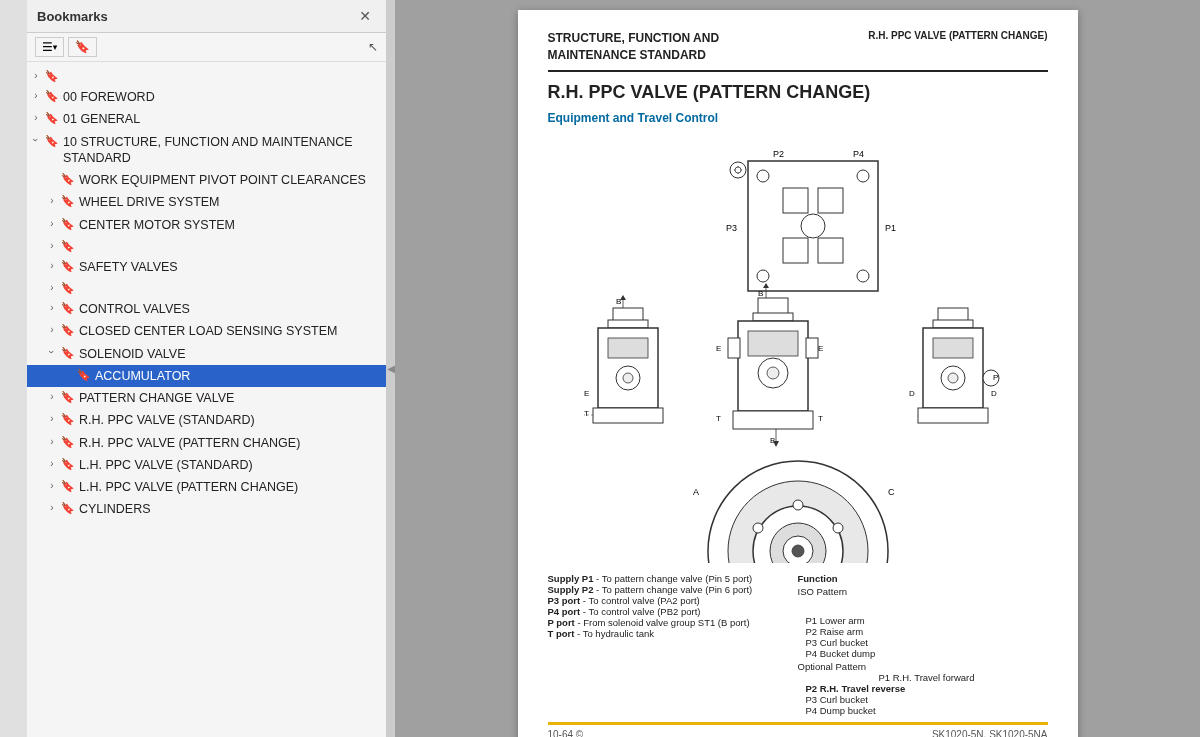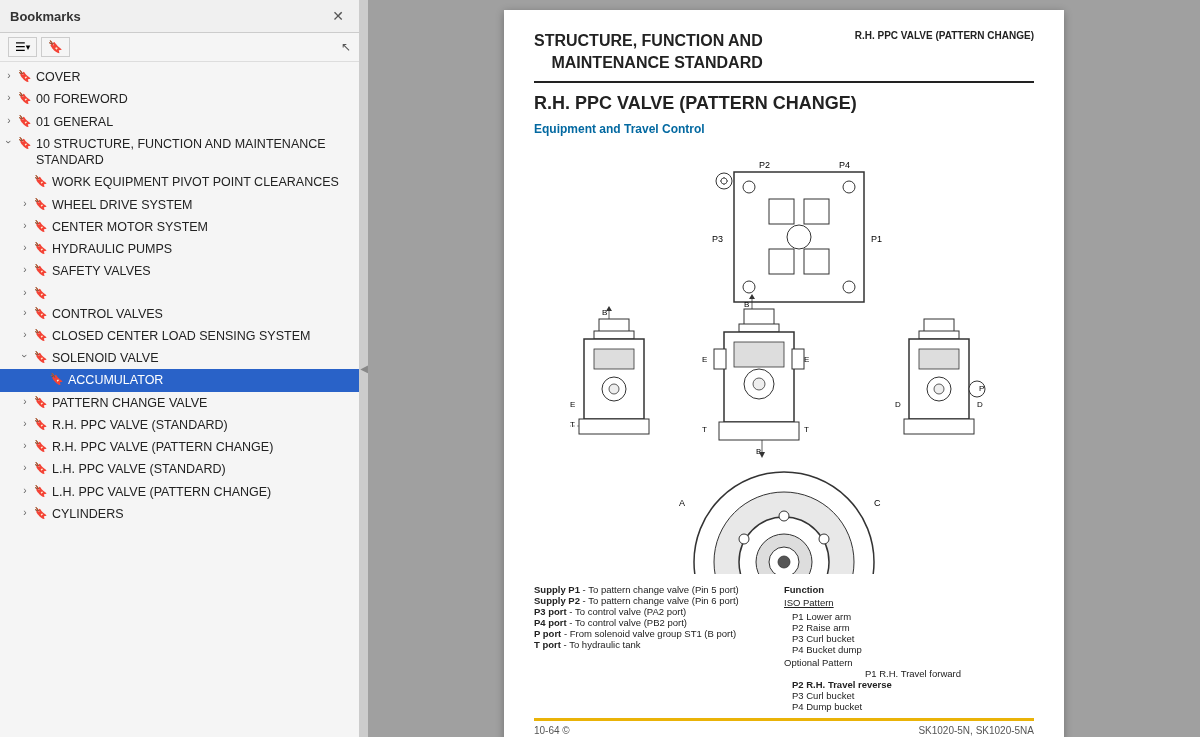--- a/index.html
+++ b/index.html
@@ -7,20 +7,21 @@
 
     
     .left-panel {
       width: 360px;
       min-width: 360px;
       background: #f5f5f5;
       display: flex;
       flex-direction: column;
       border-right: 1px solid #ccc;
       height: 737px;
+      margin-left: 27px;
     }
 
     .bookmarks-header {
       display: flex;
       align-items: center;
       justify-content: space-between;
       padding: 6px 10px;
       background: #f0f0f0;
       border-bottom: 1px solid #ccc;
     }
@@ -140,25 +141,24 @@
     .doc-header {
       display: flex;
       justify-content: space-between;
       align-items: flex-start;
       border-bottom: 2px solid #222;
       padding-bottom: 6px;
       margin-bottom: 10px;
     }
 
     .doc-header-left {
-      font-size: 16px;
+      font-size: 12px;
       font-weight: bold;
       color: #222;
       line-height: 1.4;
-      text-align: right;
     }
 
     .doc-header-right {
       font-size: 10px;
       font-weight: bold;
       color: #222;
       text-align: right;
     }
 
     .doc-title {
@@ -232,21 +232,20 @@
     </button>
     <div style="flex:1"></div>
 
     <span style="font-size:12px; color:#555;">↖</span>
   </div>
   <div class="tree-container">
 
     <div class="tree-item">
       <span class="expand-btn">›</span>
       <span class="bookmark-icon">🔖</span>
-      <span class="item-label">COVER</span>
     </div>
 
     <div class="tree-item">
       <span class="expand-btn">›</span>
       <span class="bookmark-icon">🔖</span>
       <span class="item-label">00 FOREWORD</span>
     </div>
 
     <div class="tree-item">
       <span class="expand-btn">›</span>
@@ -274,21 +273,20 @@
 
     <div class="tree-item indent-1">
       <span class="expand-btn">›</span>
       <span class="bookmark-icon">🔖</span>
       <span class="item-label">CENTER MOTOR SYSTEM</span>
     </div>
 
     <div class="tree-item indent-1">
       <span class="expand-btn">›</span>
       <span class="bookmark-icon">🔖</span>
-      <span class="item-label">HYDRAULIC PUMPS</span>
     </div>
 
     <div class="tree-item indent-1">
       <span class="expand-btn">›</span>
       <span class="bookmark-icon">🔖</span>
       <span class="item-label">SAFETY VALVES</span>
     </div>
 
     <div class="tree-item indent-1">
       <span class="expand-btn">›</span>
@@ -510,21 +508,21 @@
       <div style="flex:1;">
         <div><strong>Supply P1</strong> - To pattern change valve (Pin 5 port)</div>
         <div><strong>Supply P2</strong> - To pattern change valve (Pin 6 port)</div>
         <div><strong>P3 port</strong> - To control valve (PA2 port)</div>
         <div><strong>P4 port</strong> - To control valve (PB2 port)</div>
         <div><strong>P port</strong> - From solenoid valve group ST1 (B port)</div>
         <div><strong>T port</strong> - To hydraulic tank</div>
       </div>
       <div style="flex:1;">
         <div style="font-weight:bold; margin-bottom:2px;">Function</div>
-        <div style="margin-bottom:3px;text-decoration:underline;">ISO Pattern</div>
+        <div style="margin-bottom:18px;">ISO Pattern</div>
         <div style="padding-left:8px;">P1 Lower arm</div>
         <div style="padding-left:8px;">P2 Raise arm</div>
         <div style="padding-left:8px;">P3 Curl bucket</div>
         <div style="padding-left:8px;">P4 Bucket dump</div>
         <div style="margin-top:2px;">Optional Pattern</div>
         <div style="padding-left:8px;text-align:center;">P1 R.H. Travel forward</div>
         <div style="padding-left:8px;font-weight:bold;">P2 R.H. Travel reverse</div>
         <div style="padding-left:8px;">P3 Curl bucket</div>
         <div style="padding-left:8px;">P4 Dump bucket</div>
       </div>

